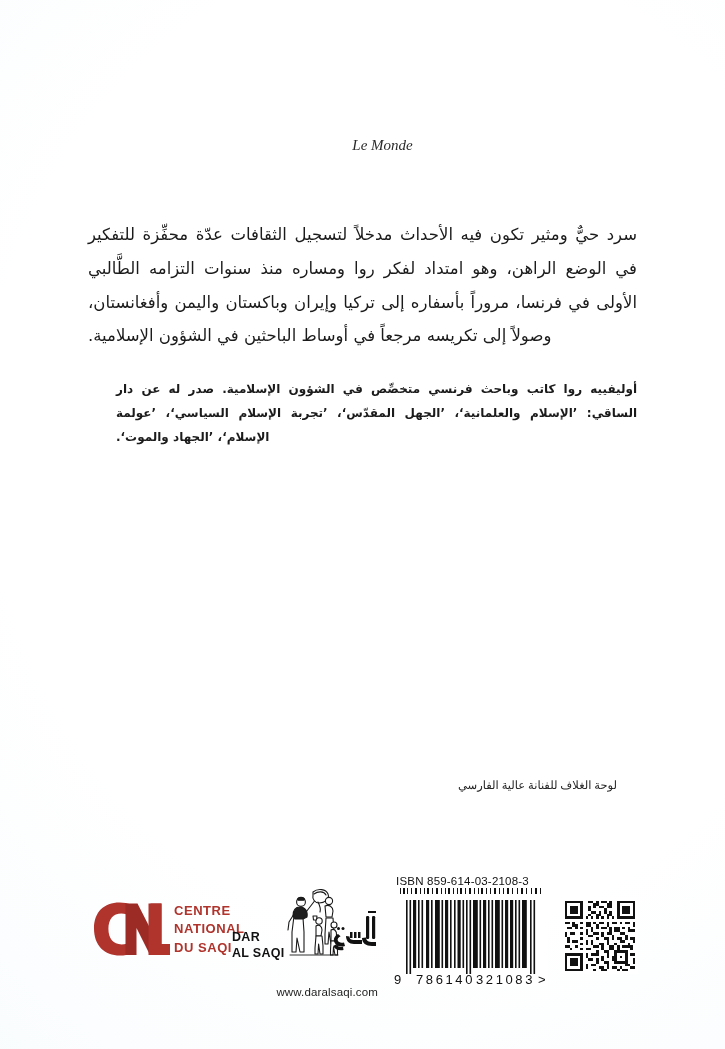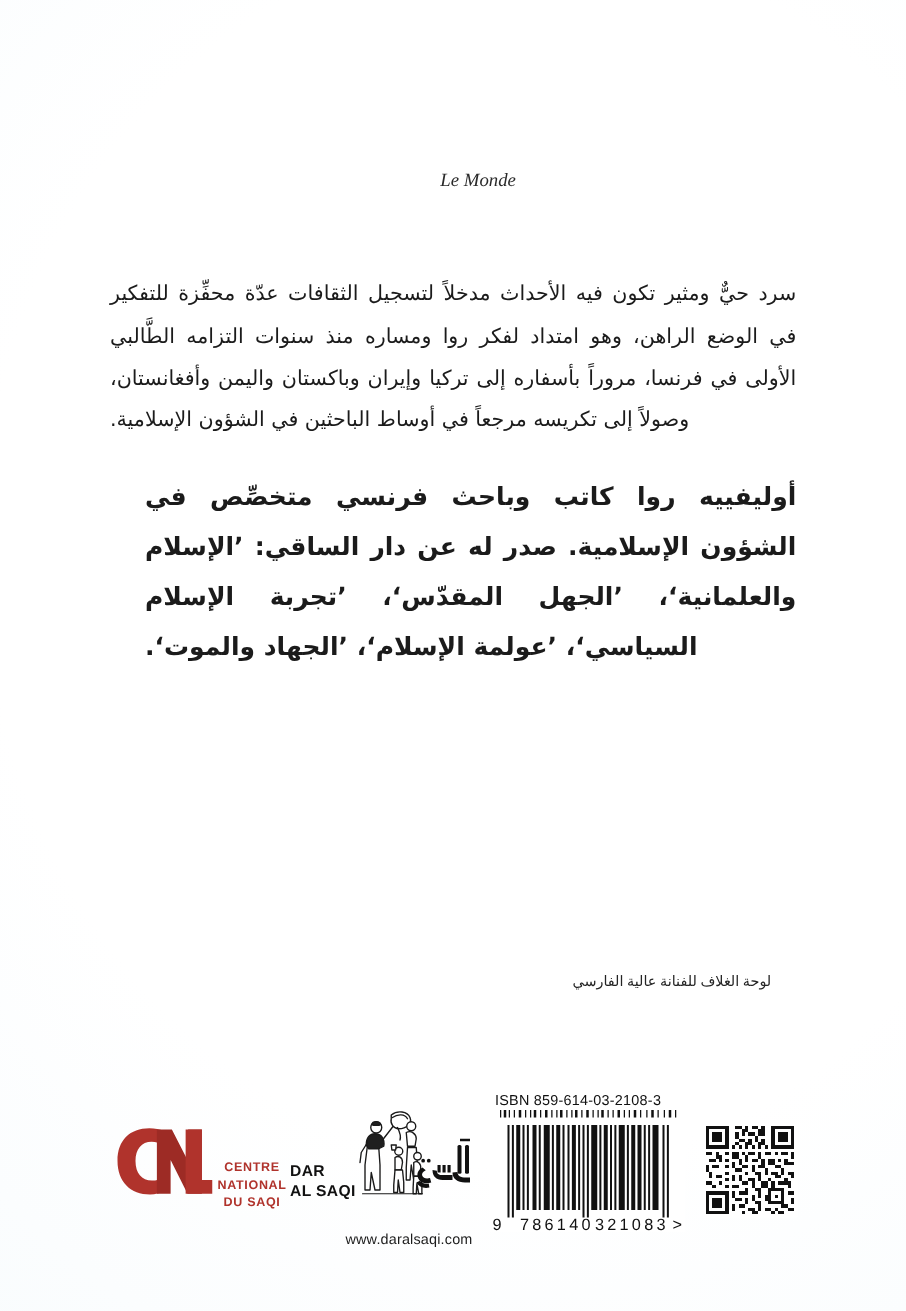--- a/index.html
+++ b/index.html
@@ -66,21 +66,21 @@
     line-height: 2.05;
     color: #1b1b1b;
     margin: 0 0 18px 0;
     text-align: justify;
     text-justify: inter-word;
   }
   .para:last-child { margin-bottom: 0; }
   .para.spacer-top { margin-top: 10px; }
   .para.bio {
     font-weight: bold;
-    font-size: 20px;
+    font-size: 12px;
     line-height: 2.0;
     margin-top: 24px;
     margin-left: 28px;
   }
 
   
   .art-credit {
     position: absolute;
     top: 778px;
     right: 108px;
@@ -112,28 +112,28 @@
   .cnl-mark {
     position: absolute;
     left: 0;
     top: 0;
     width: 78px;
     height: 58px;
   }
   .cnl-text {
     position: absolute;
     left: 82px;
-    top: 28px;
+    top: 2px;
     font-family: "Liberation Sans", sans-serif;
-    font-size: 10px;
+    font-size: 13px;
     font-weight: bold;
     line-height: 1.42;
     color: #b0332c;
     letter-spacing: 0.55px;
-    text-align: center;
+    text-align: left;
   }
 
   
   .saqi {
     position: absolute;
     left: 228px;
     top: 14px;
     width: 150px;
     height: 100px;
     direction: ltr;

